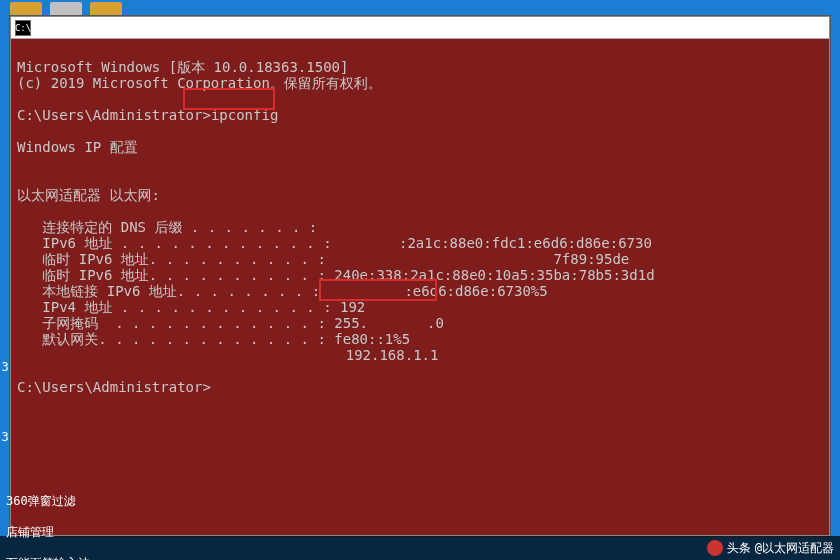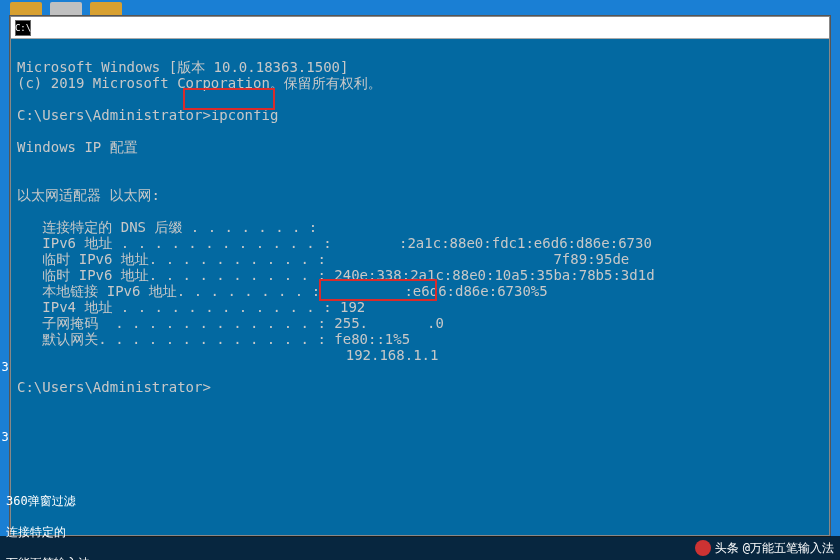--- a/index.html
+++ b/index.html
@@ -17,21 +17,21 @@
   }
   .titlebar {
     height: 22px; background: #fff; color: #000; display: flex; align-items: center;
     padding: 0 4px; font-size: 12px; border-bottom: 1px solid #aaa;
   }
   .titlebar-icon {
     width: 16px; height: 16px; margin-right: 6px; display:inline-flex; align-items:center; justify-content:center;
     background:#000; color:#fff; font-size:9px; font-family:Consolas,monospace; border:1px solid #666;
   }
   .terminal {
-    flex: 1; background: #0369a1; color: #c8c8c8; padding: 4px 6px;
+    flex: 1; background: #7f1d1d; color: #c8c8c8; padding: 4px 6px;
     font-size: 14px; line-height: 16px; white-space: pre; overflow: hidden; position: relative;
     font-family: "NSimSun","SimSun","Consolas",monospace;
   }
 
   .hl-red { border: 2px solid #d92b2b; position: absolute; pointer-events: none; }
 
   .left-nums { position:absolute; left:0; color:#fff; font-size:12px; line-height:14px; width:10px; text-align:center;}
 
   .bottom-bar {
     position: absolute; left: 0; bottom: 0; width: 100%; height: 24px;
@@ -84,22 +84,22 @@
     <div class="hl-red" style="left:308px; top:240px; width:118px; height:22px;"></div>
   </div>
 </div>
 
 <div class="left-nums" style="top:360px;">3</div>
 <div class="left-nums" style="top:430px;">3</div>
 
 <div class="bottom-bar">
   <div class="bottom-left">
     <span>360弹窗过滤</span>
-    <span>连接特定的</span>
+    <span>店铺管理</span>
     <span>万能五笔输入法</span>
     <span>本地链接</span>
   </div>
   <div class="bottom-right">
     <span class="avatar"></span>
     <span>头条</span>
-    <span>@万能五笔输入法</span>
+    <span>@以太网适配器</span>
   </div>
 </div>
 
 </body></html>

